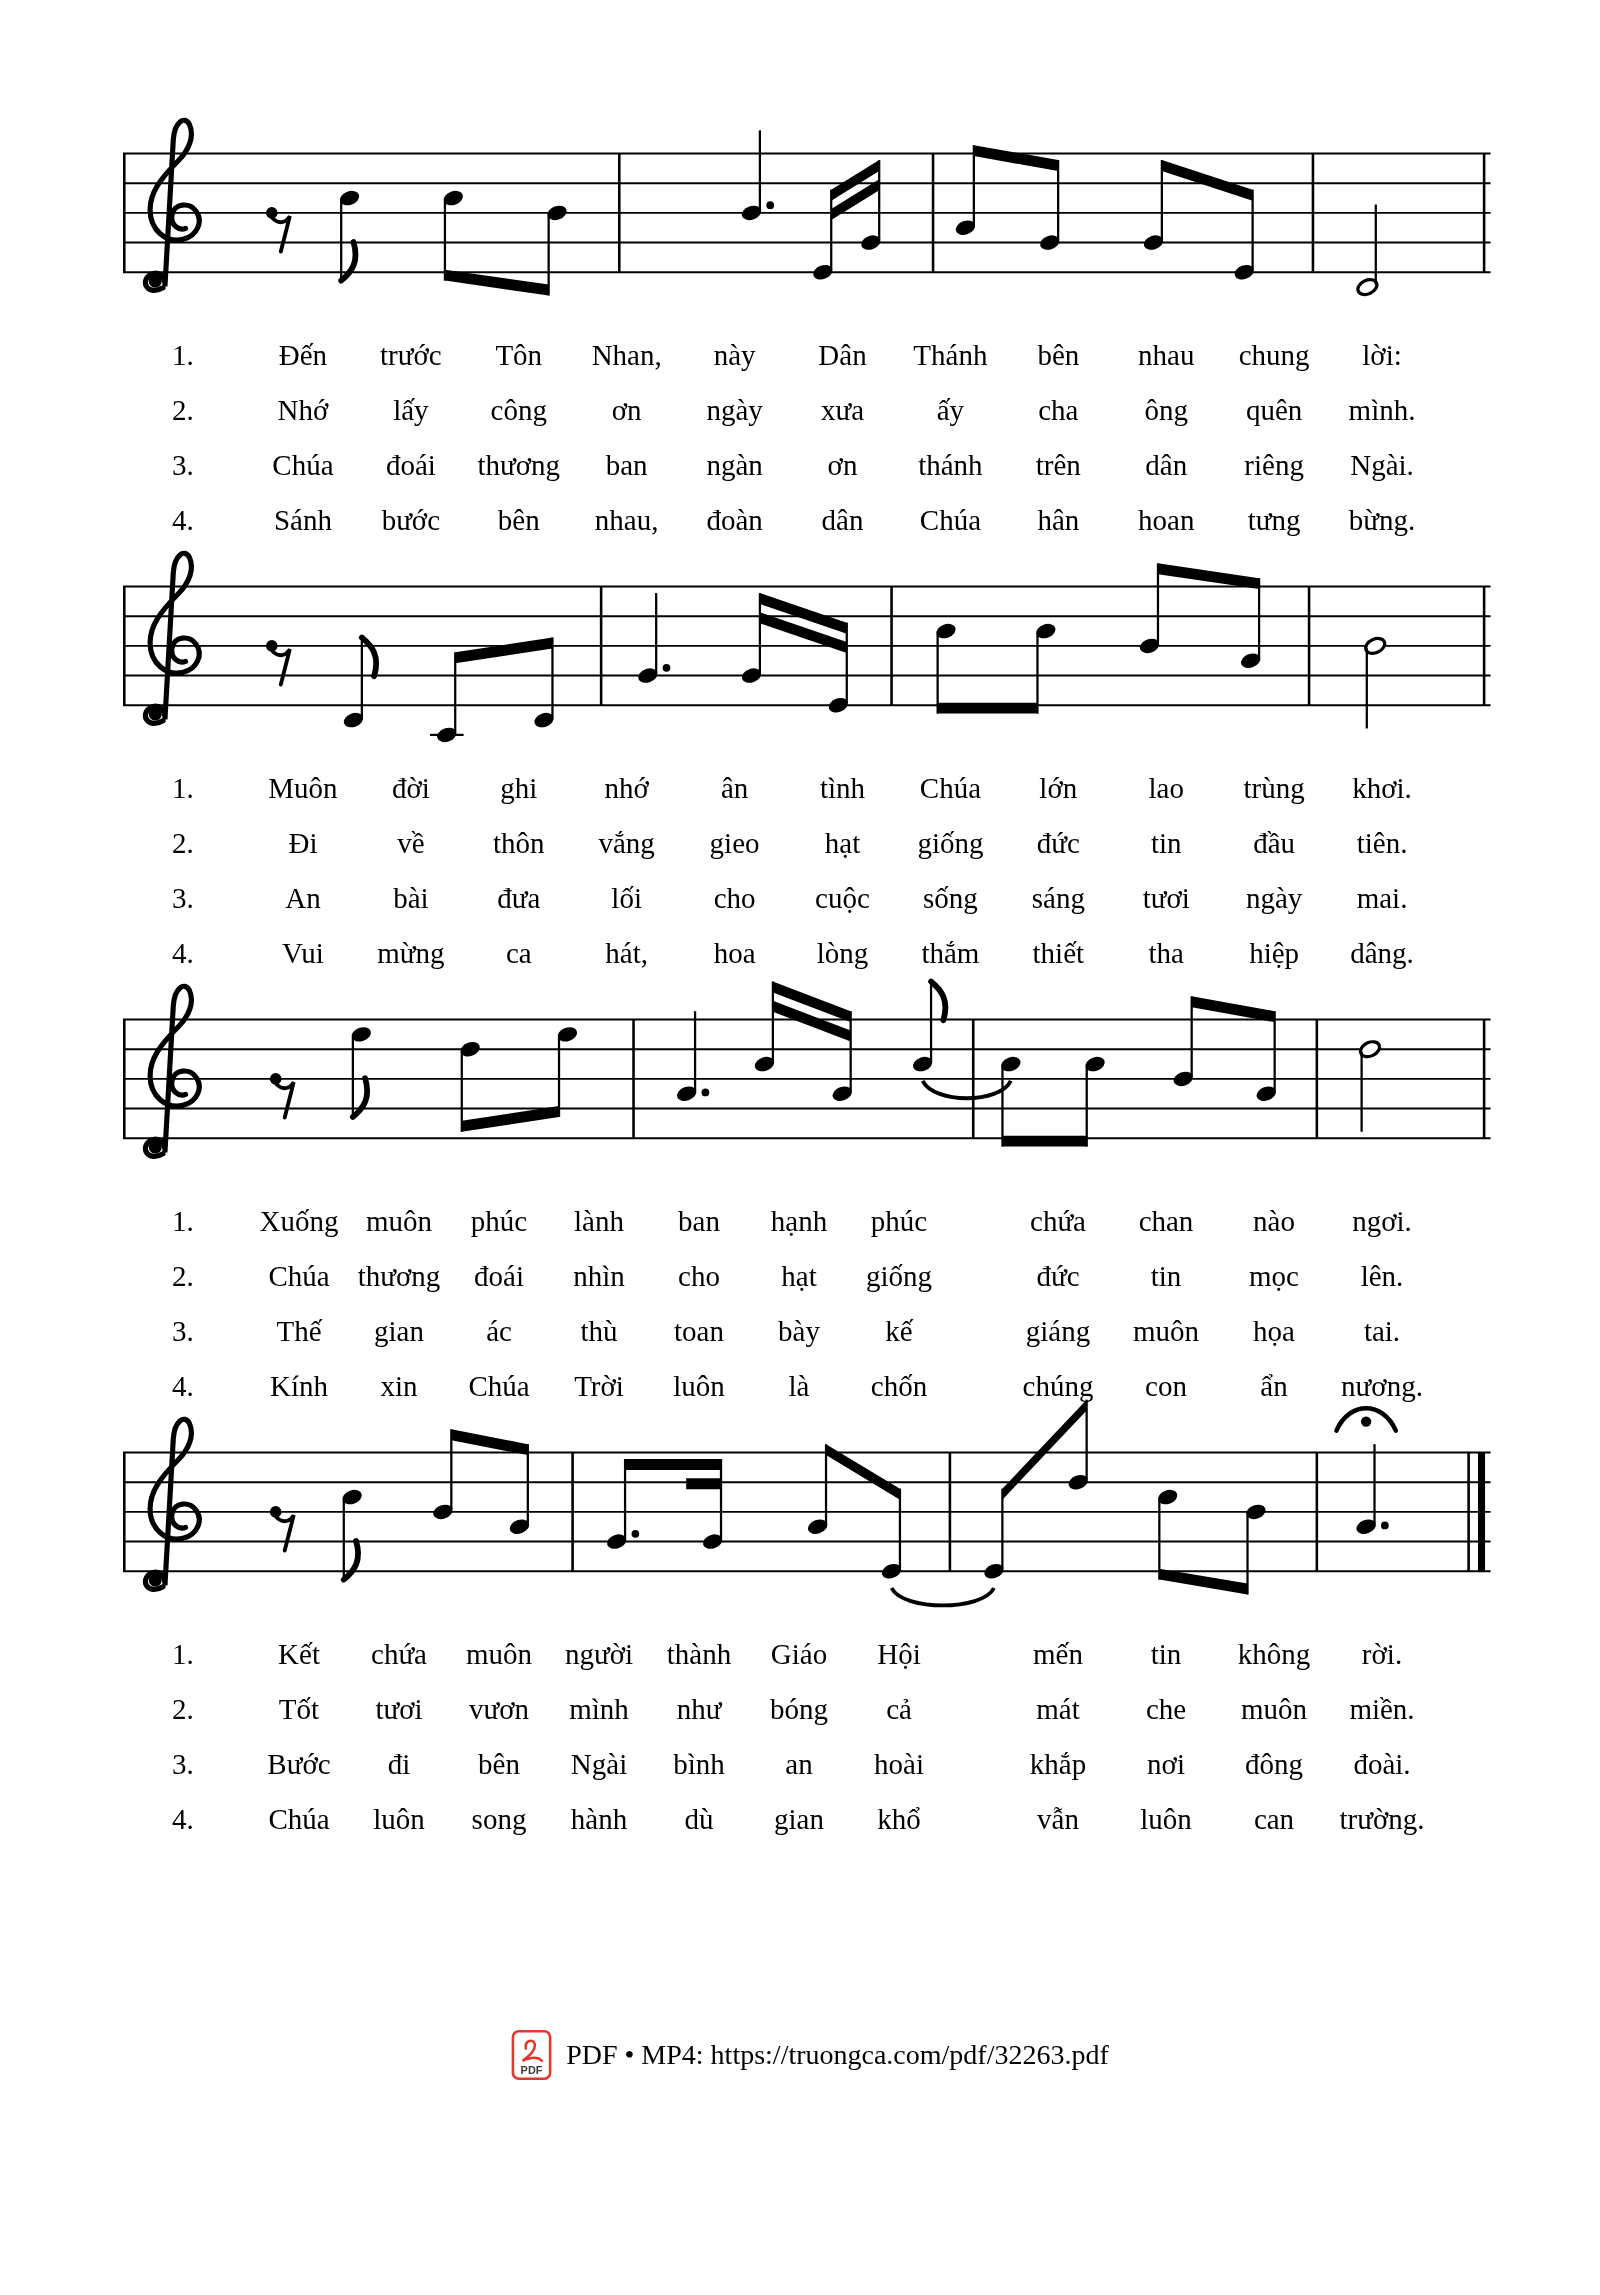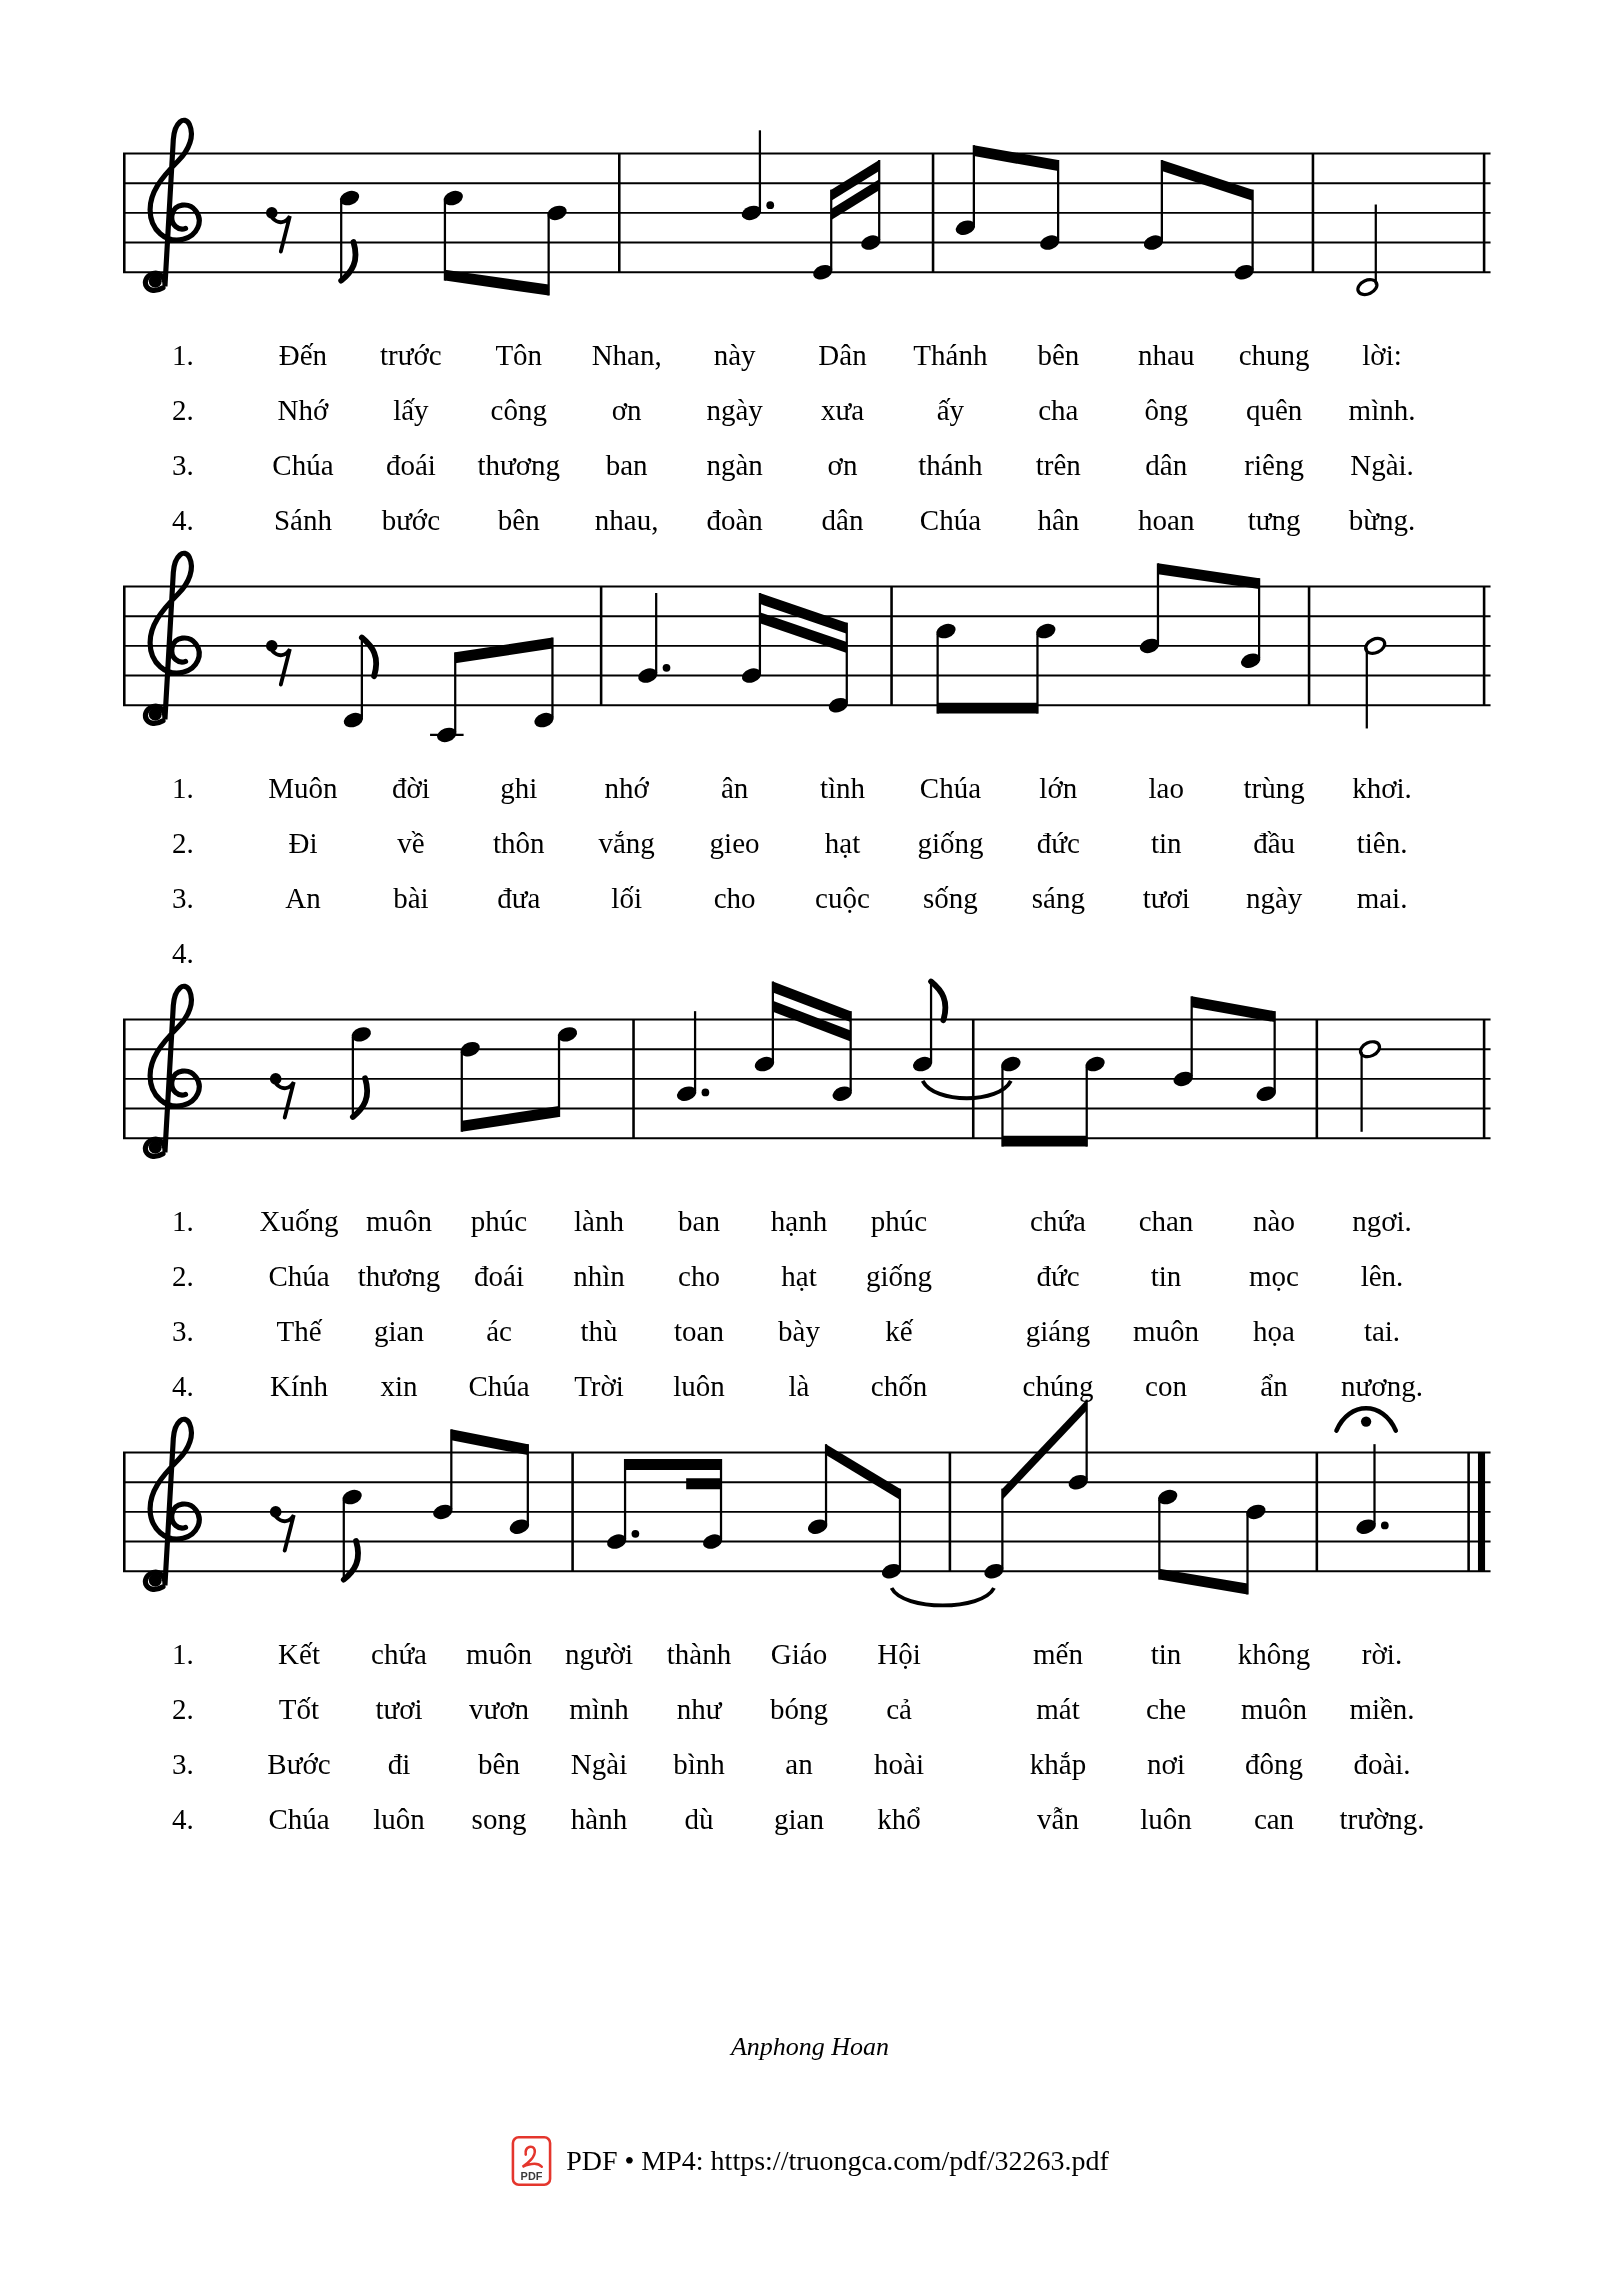--- a/index.html
+++ b/index.html
@@ -232,20 +232,33 @@
               <span class="word">cuộc</span>
               <span class="word">sống</span>
               <span class="word">sáng</span>
               <span class="word">tươi</span>
               <span class="word">ngày</span>
               <span class="word">mai.</span>
             </div>
           </div>
           <div class="verse-row">
             <span class="vnum">4.</span>
+            <div class="words">
+              <span class="word">Vui</span>
+              <span class="word">mừng</span>
+              <span class="word">ca</span>
+              <span class="word">hát,</span>
+              <span class="word">hoa</span>
+              <span class="word">lòng</span>
+              <span class="word">thắm</span>
+              <span class="word">thiết</span>
+              <span class="word">tha</span>
+              <span class="word">hiệp</span>
+              <span class="word">dâng.</span>
+            </div>
           </div>
         </div>
       </div>
       <div class="section">
         <svg class="staff-svg" viewBox="0 0 2130 420">
           <line x1="0" y1="100" x2="2120" y2="100" stroke="#000000" stroke-width="3"></line>
           <line x1="0" y1="146" x2="2120" y2="146" stroke="#000000" stroke-width="3"></line>
           <line x1="0" y1="192" x2="2120" y2="192" stroke="#000000" stroke-width="3"></line>
           <line x1="0" y1="238" x2="2120" y2="238" stroke="#000000" stroke-width="3"></line>
           <line x1="0" y1="284" x2="2120" y2="284" stroke="#000000" stroke-width="3"></line>
@@ -484,21 +497,20 @@
               <span class="word">luôn</span>
               <span class="word">can</span>
               <span class="word">trường.</span>
             </div>
           </div>
         </div>
       </div>
     </main>
 
   <footer>
-    <div class="credit">Anphong Hoan</div>
     <div class="pdfbar">
       <svg class="pdficon" width="41" height="52" viewBox="0 0 64 80">
         <rect x="3" y="3" width="58" height="74" rx="9" fill="#ffffff" stroke-width="4" stroke="#e4362d"></rect>
         <path d="M23,30 C21,17 35,14 37,23 C39,33 26,44 18,49 C30,44 42,42 48,49" fill="none" stroke-width="4" stroke-linecap="round" stroke="#e4362d"></path>
         <text x="32" y="69" text-anchor="middle" font-size="17" font-family="Liberation Sans, sans-serif" font-weight="bold" fill="#3a3a3a">PDF</text>
       </svg>
       <span class="pdftext">PDF • MP4: https://truongca.com/pdf/32263.pdf</span>
     </div>
   </footer>
 </div>

